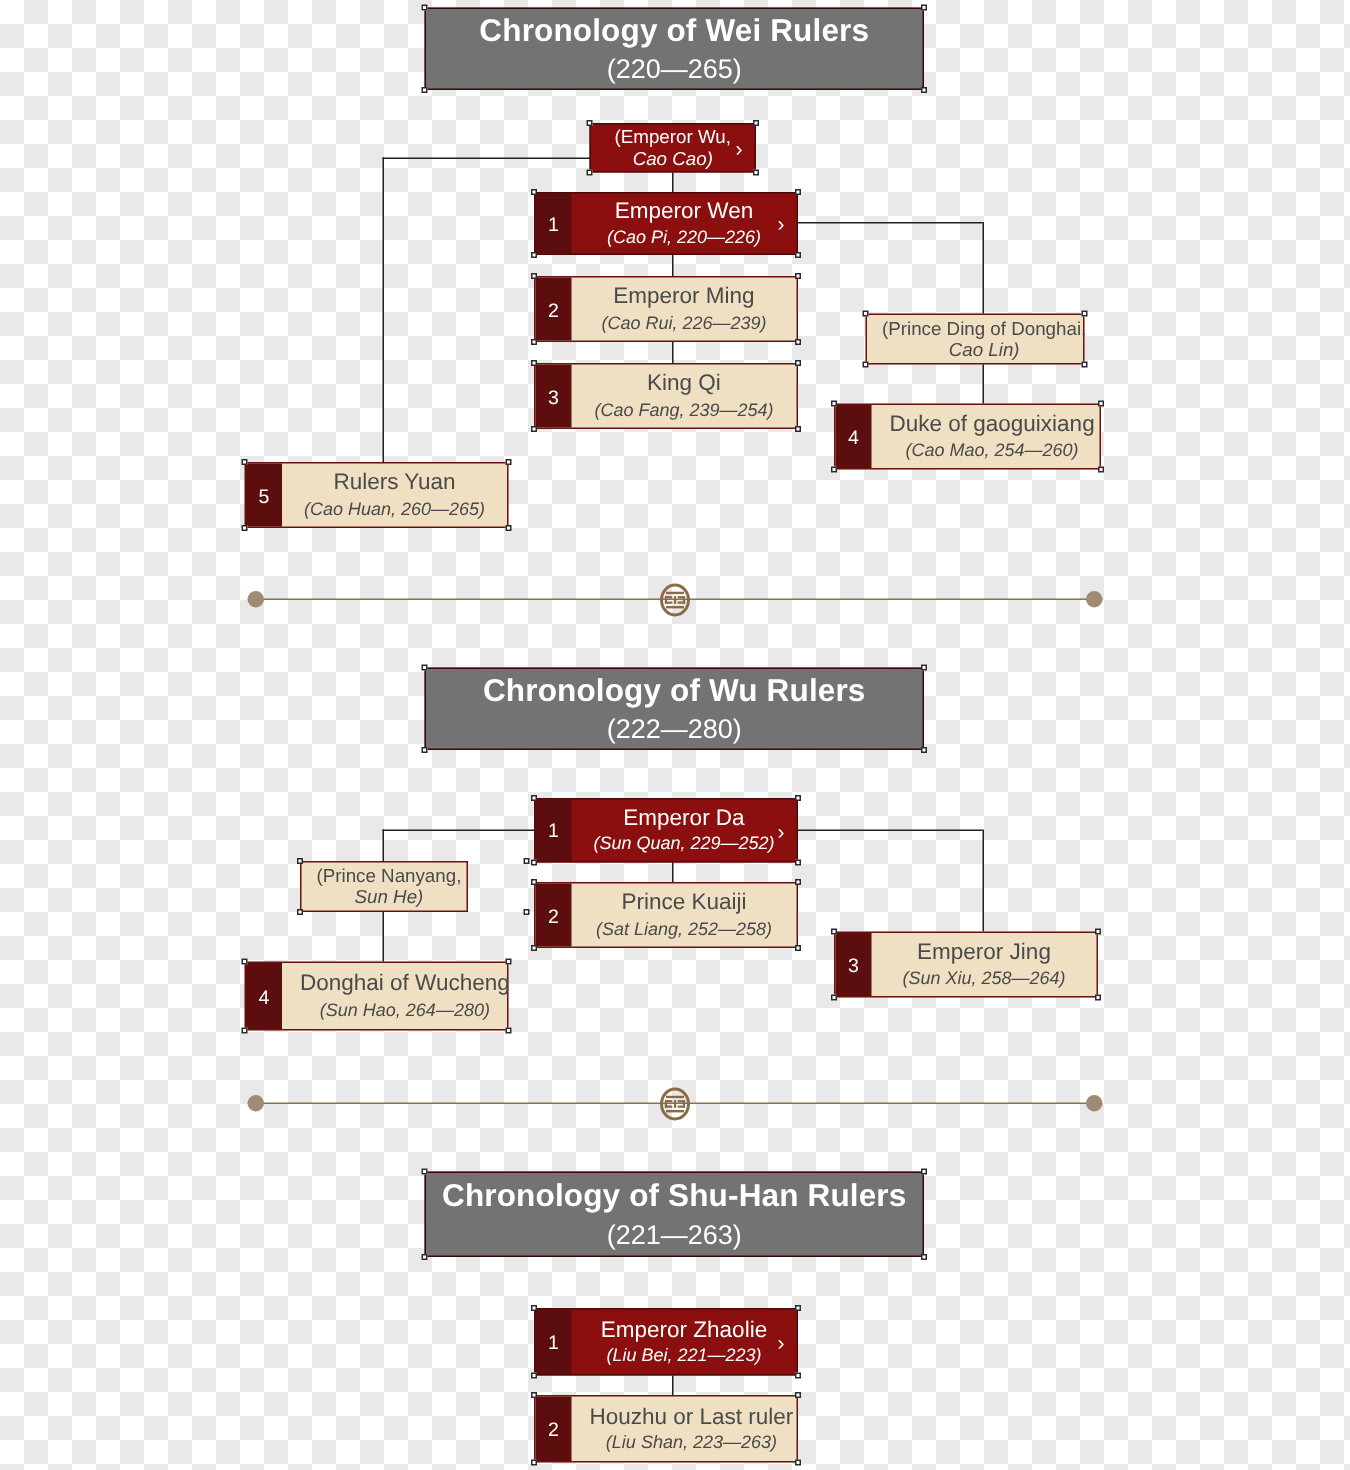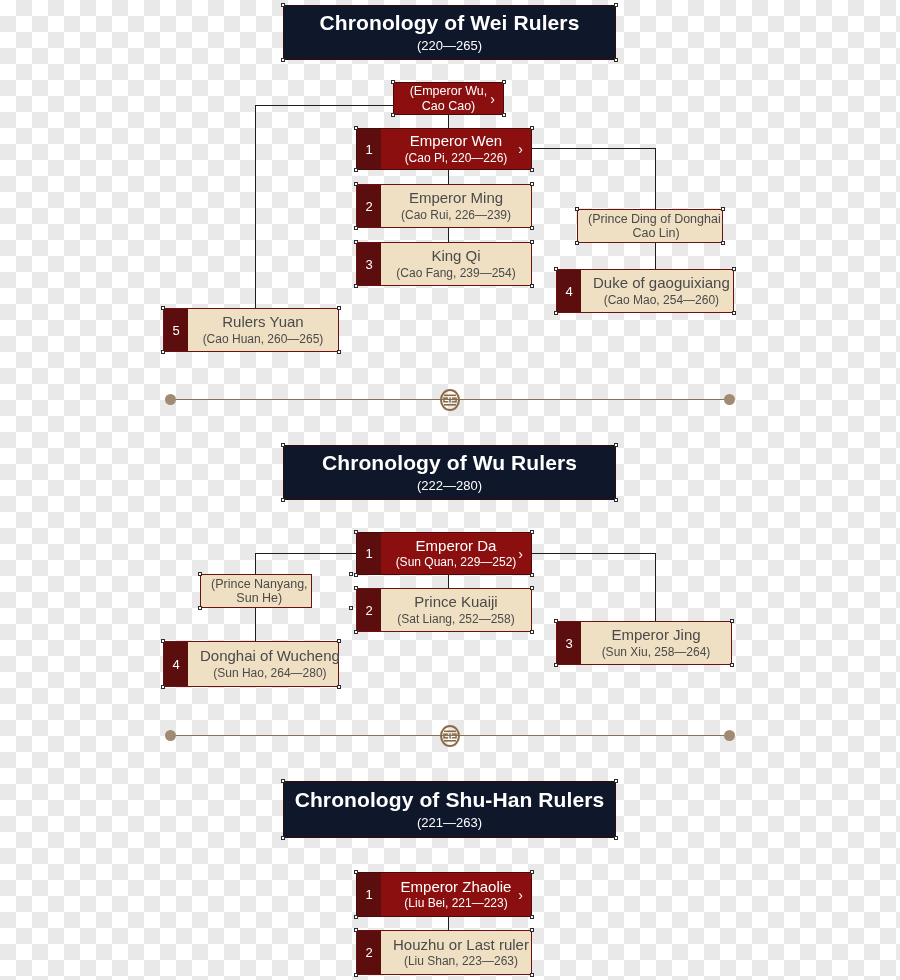--- a/index.html
+++ b/index.html
@@ -22,36 +22,36 @@
     position: relative;
     width: 900px;
     height: 980px;
   }
 
   
   .abs { position: absolute; box-sizing: border-box; }
 
   
   .banner {
-    background: #0f172a;
+    background: #737373;
     color: #ffffff;
     display: flex;
     flex-direction: column;
     align-items: center;
     justify-content: center;
     border: 1px solid #3d0707;
   }
   .banner .b-title {
     font-size: 21px;
     font-weight: bold;
     line-height: 1.1;
     letter-spacing: .1px;
   }
   .banner .b-years {
-    font-size: 13px;
+    font-size: 18px;
     margin-top: 5px;
     line-height: 1.1;
   }
 
   
   .node {
     display: flex;
     align-items: stretch;
     border: 1px solid #6b1111;
   }
@@ -77,20 +77,21 @@
   .node .n-title {
     font-size: 15px;
     line-height: 1.15;
     white-space: nowrap;
   }
   .node .n-sub {
     font-size: 12px;
     line-height: 1.15;
     margin-top: 2px;
     white-space: nowrap;
+    font-style: italic;
   }
   .node .chev {
     position: absolute;
     right: 8px;
     top: 50%;
     transform: translateY(-50%);
     font-size: 14px;
     line-height: 1;
     font-weight: 300;
   }

